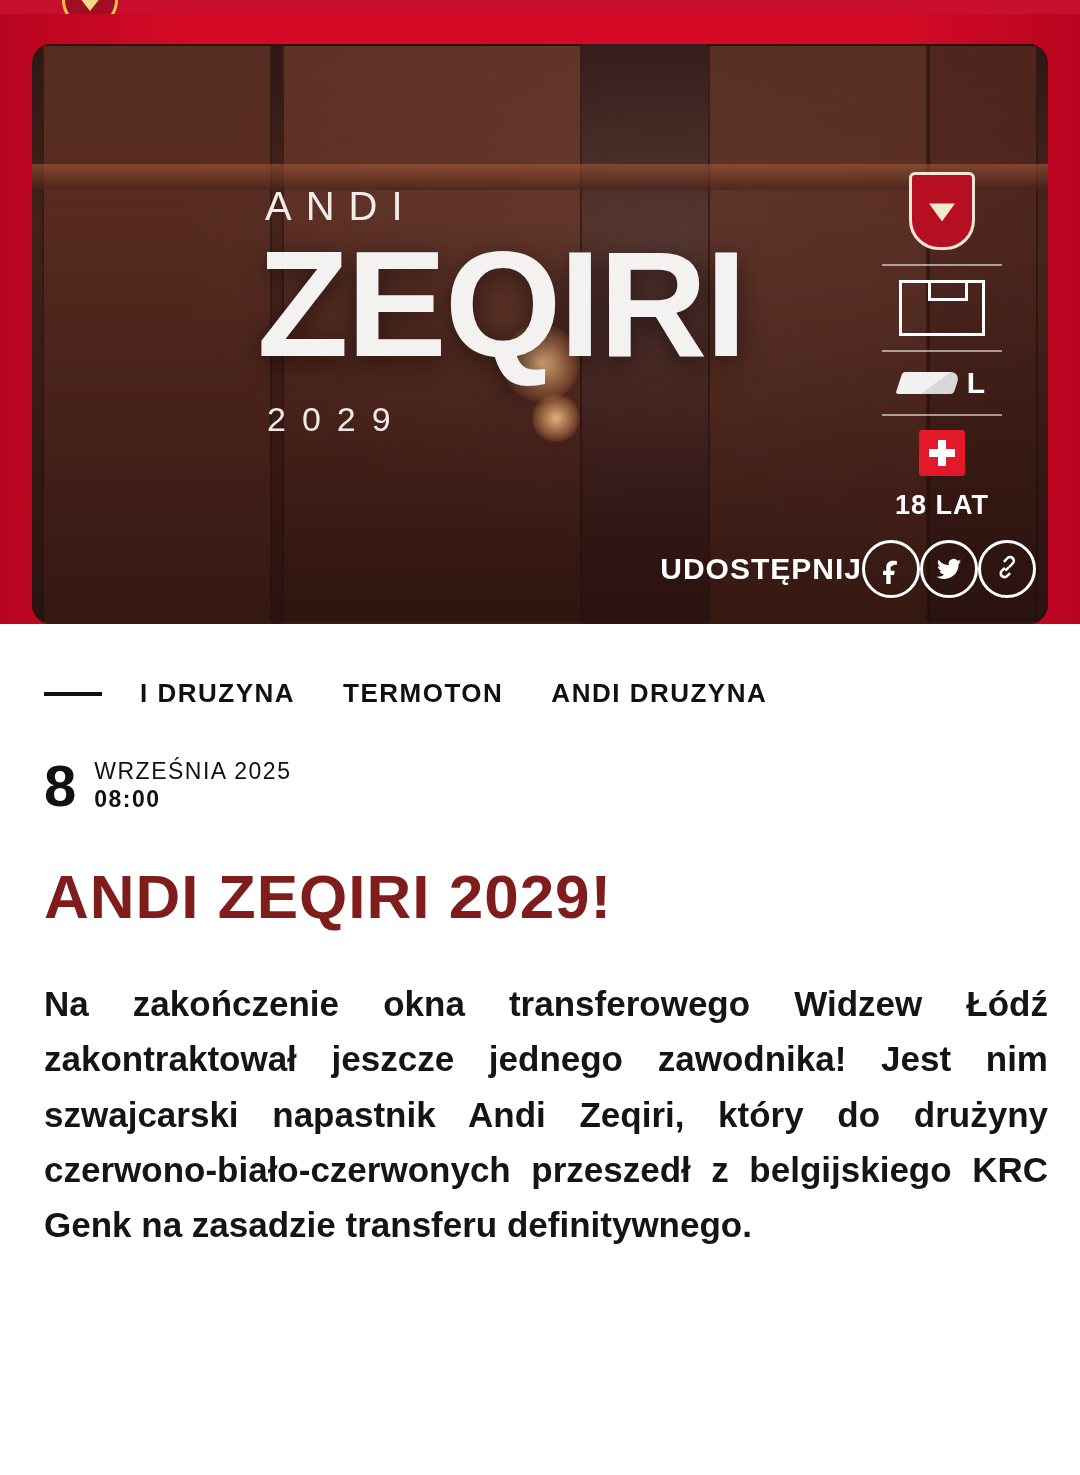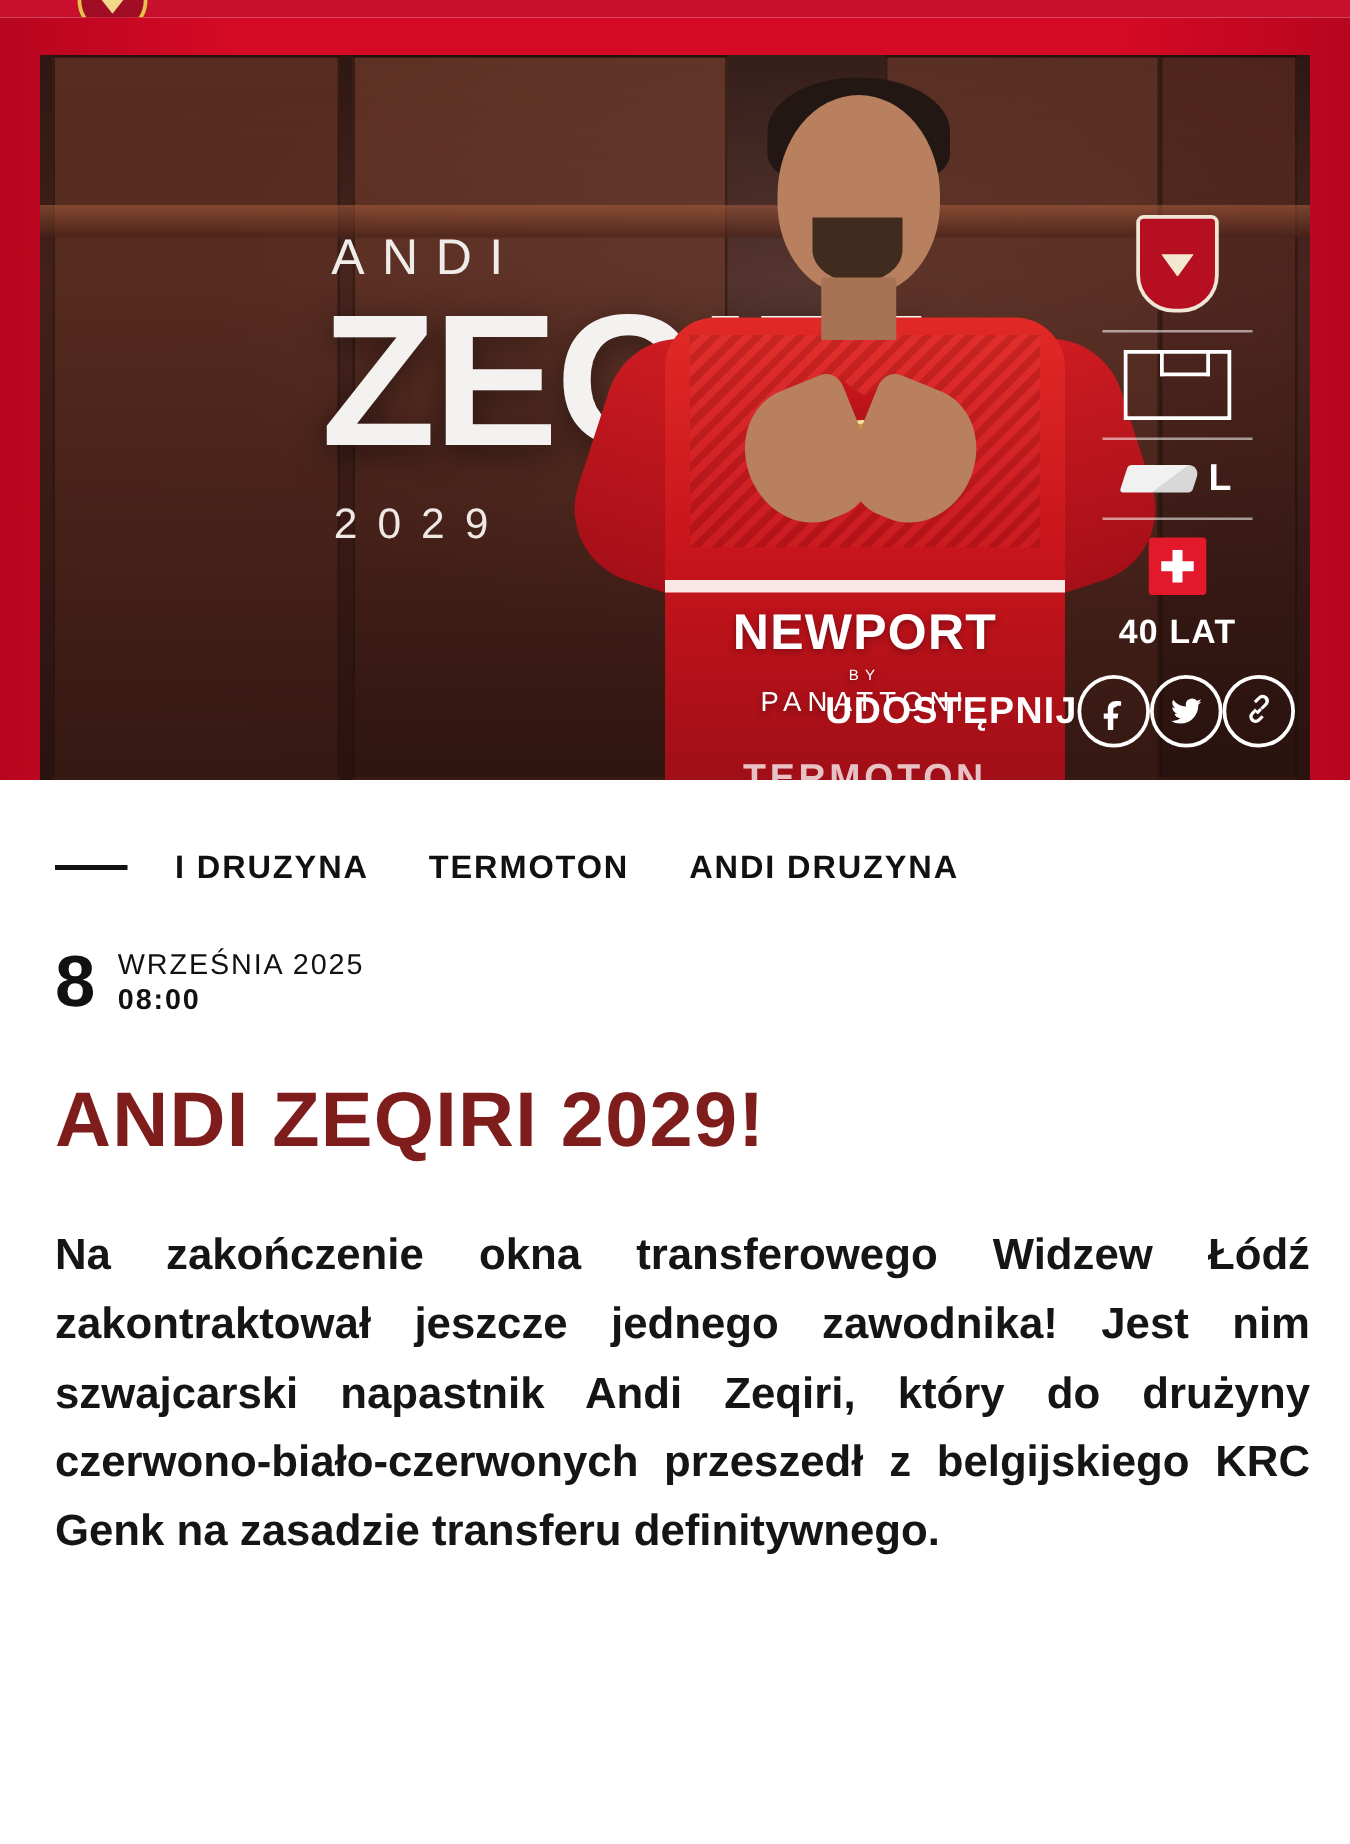--- a/index.html
+++ b/index.html
@@ -59,20 +59,21 @@
   .hero-photo {
     position: absolute;
     left: 32px;
     top: 30px;
     right: 32px;
     bottom: 0;
     background:
       radial-gradient(ellipse at 62% 35%, rgba(255,255,255,0.10) 0%, rgba(0,0,0,0) 55%),
       linear-gradient(180deg,#2e1713 0%, #43201a 30%, #3a1a16 60%, #2a1210 100%);
     overflow: hidden;
+    border-radius: 19px;
   }
   
   .wood-panel {
     position: absolute;
     background: linear-gradient(180deg, rgba(120,62,44,0.55), rgba(60,28,20,0.6));
     border: 2px solid rgba(30,14,10,0.55);
   }
   .wp1 { left: 10px;  top: 0;    width: 230px; height: 580px; }
   .wp2 { left: 250px; top: 0;    width: 300px; height: 580px; background: linear-gradient(180deg, rgba(150,80,55,0.45), rgba(50,22,16,0.65)); }
   .wp3 { right: 120px;top: 0;    width: 220px; height: 580px; }
@@ -394,53 +395,33 @@
       <div class="wood-trim"></div>
       <div class="lamp lamp1"></div>
       <div class="lamp lamp2"></div>
 
       <div class="hero-name-wrap">
         <div class="hero-firstname">ANDI</div>
         <div class="hero-lastname">ZEQIRI</div>
         <div class="hero-year">2029</div>
       </div>
 
-      <div class="player">
-        <div class="arm arm-l"></div>
-        <div class="arm arm-r"></div>
-        <div class="torso"></div>
-        <div class="stripe-white"></div>
-        <div class="sponsor">
-          <span>NEWPORT</span>
-          <small>BY</small>
-          <span class="pan">PANATTONI</span>
-        </div>
-        <div class="sponsor2">TERMOTON</div>
-        <div class="hair"></div>
-        <div class="head"></div>
-        <div class="beard"></div>
-        <div class="neck"></div>
-        <div class="heart-gap"></div>
-        <div class="heart-badge"></div>
-        <div class="hand hand-l"></div>
-        <div class="hand hand-r"></div>
-      </div>
 
       <div class="rail">
         <div class="rail-crest"></div>
         <div class="sep"></div>
         <div class="pitch-ico"></div>
         <div class="sep"></div>
         <div class="boot-row">
           <div class="boot-ico"></div>
           <div class="rail-letter">L</div>
         </div>
         <div class="sep"></div>
         <div class="flag-ch"></div>
-        <div class="rail-age">40 LAT</div>
+        <div class="rail-age">18 LAT</div>
       </div>
 
     </div>
 
     <div class="share">
       <div class="share-label">UDOSTĘPNIJ</div>
 
       <div class="share-btn">
         <svg viewBox="0 0 24 24">
           <path d="M14.5 8.5h2.2V5.6c-.4-.06-1.7-.18-3.2-.18-3.2 0-5.3 1.9-5.3 5.4v2.6H5.6v3.3h2.6V24h3.5v-7.3h2.7l.5-3.3h-3.2v-2.3c0-1 .3-1.6 1.3-1.6z"></path>

